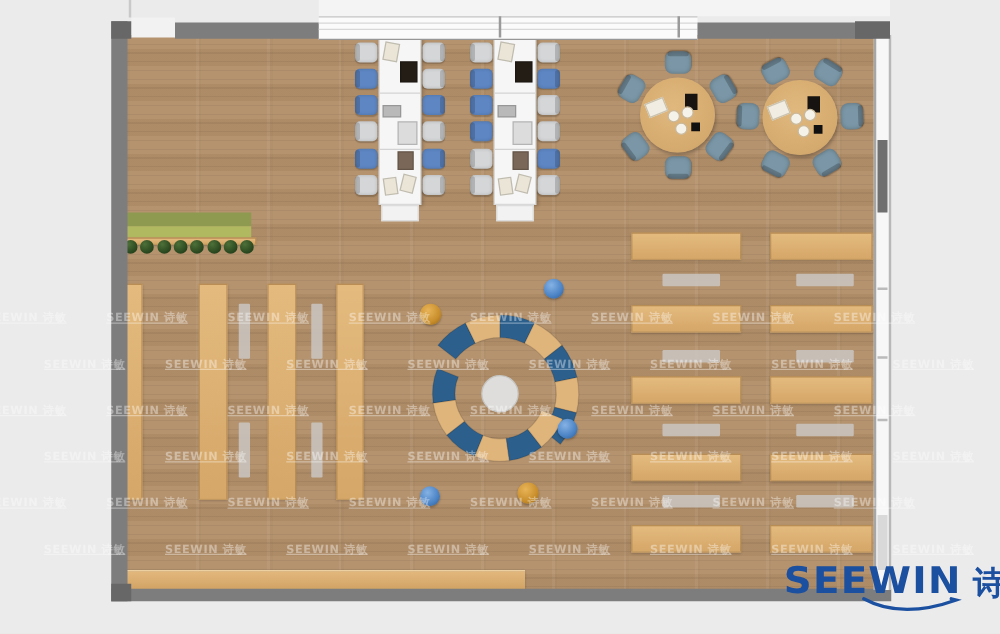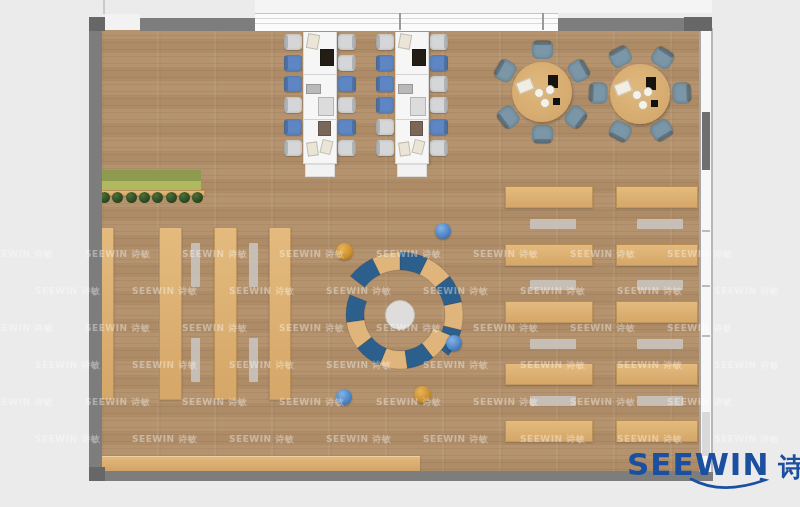--- a/index.html
+++ b/index.html
@@ -52,21 +52,21 @@
   .planter-low{background:var(--planter-green-light,#b0b960);z-index:2;}
   .plant{width:11px;height:11px;border-radius:50%;z-index:3;
     background:radial-gradient(circle at 35% 30%, #4d7038, var(--plant,#27441d) 72%);}
   
   .dot{border-radius:50%;z-index:3;box-shadow:0 1px 2px rgba(0,0,0,.3);}
   .dot.blue{background:radial-gradient(circle at 38% 32%, #85b2e4, var(--stool-blue,#4a82c4) 60%, #2d5c94);}
   .dot.orange{background:radial-gradient(circle at 38% 32%, #e8b457, var(--stool-orange,#c98e2c) 60%, #936413);}
   #lounge-svg{left:328px;top:243px;z-index:2;}
   
   .wm{position:absolute;z-index:7;font-weight:bold;font-size:9px;letter-spacing:.5px;white-space:nowrap;
-      color:rgba(255,255,255,.38);pointer-events:none;}
+      color:rgba(255,255,255,.38);pointer-events:none;text-decoration:underline;}
   
   .logo{left:627px;top:447px;z-index:8;color:var(--logo-color,#1b4fa0);white-space:nowrap;}
   .logo-en{font-size:31px;font-weight:bold;letter-spacing:1px;display:inline-block;transform:scaleY(.95);}
   .logo-cn{font-size:26px;font-weight:bold;margin-left:9px;}
   .swoosh{position:absolute;left:62px;top:29px;}
 </style>
 </head>
 <body>
 
 <div class="canvas">

